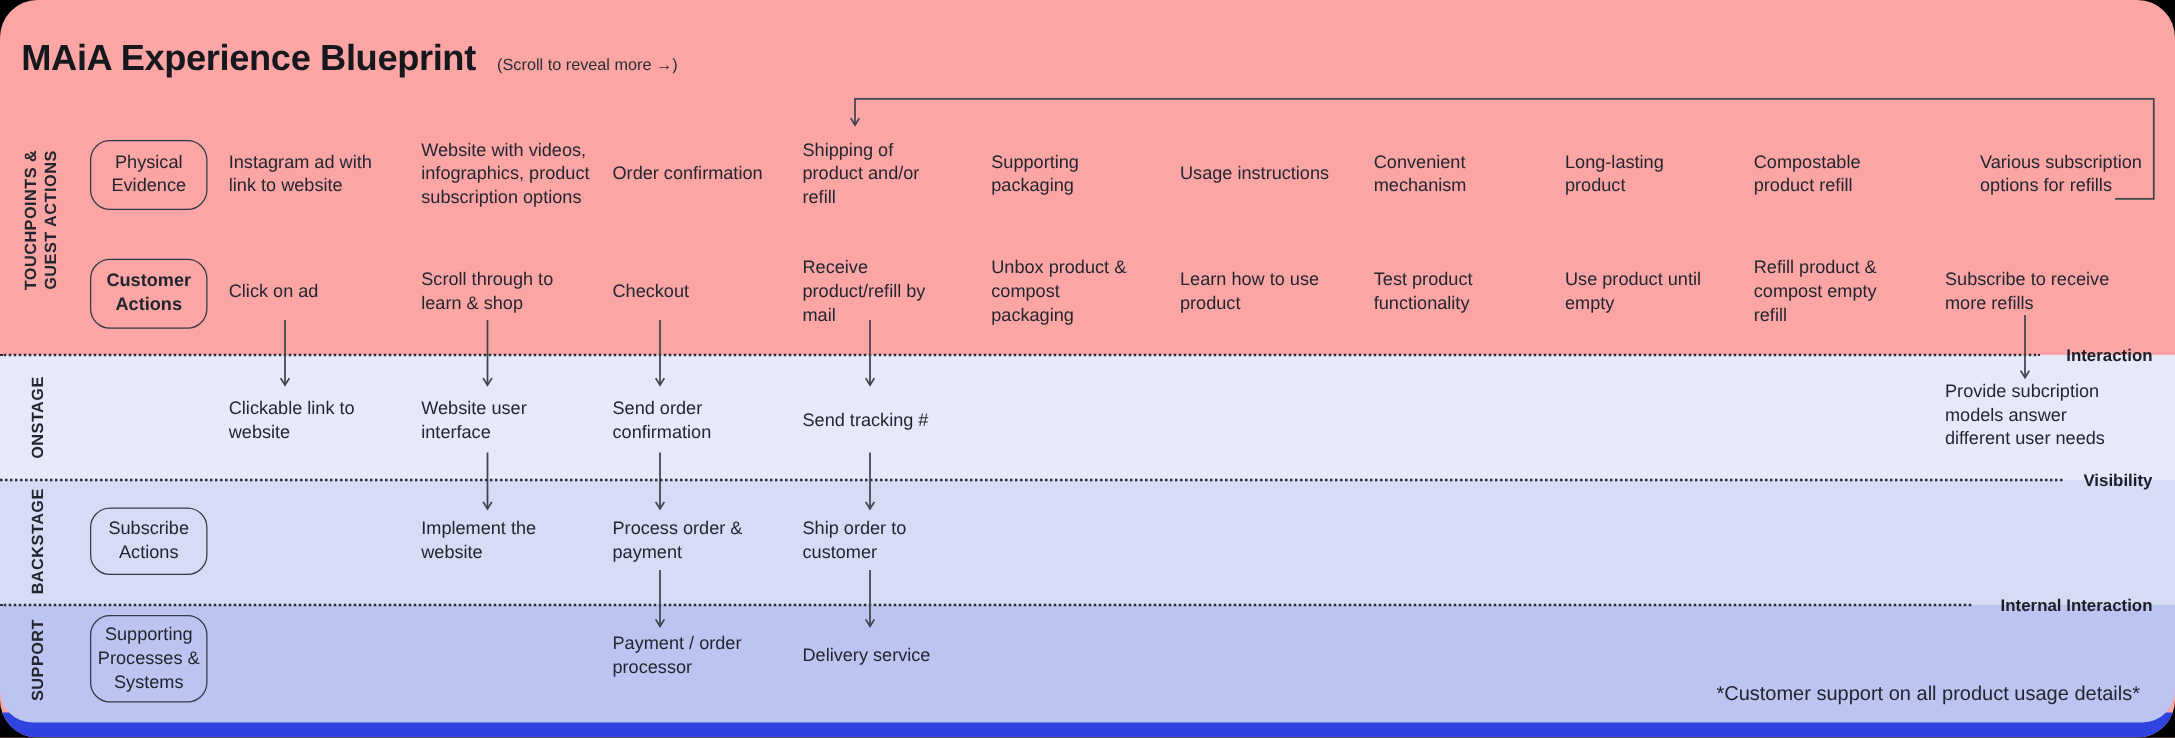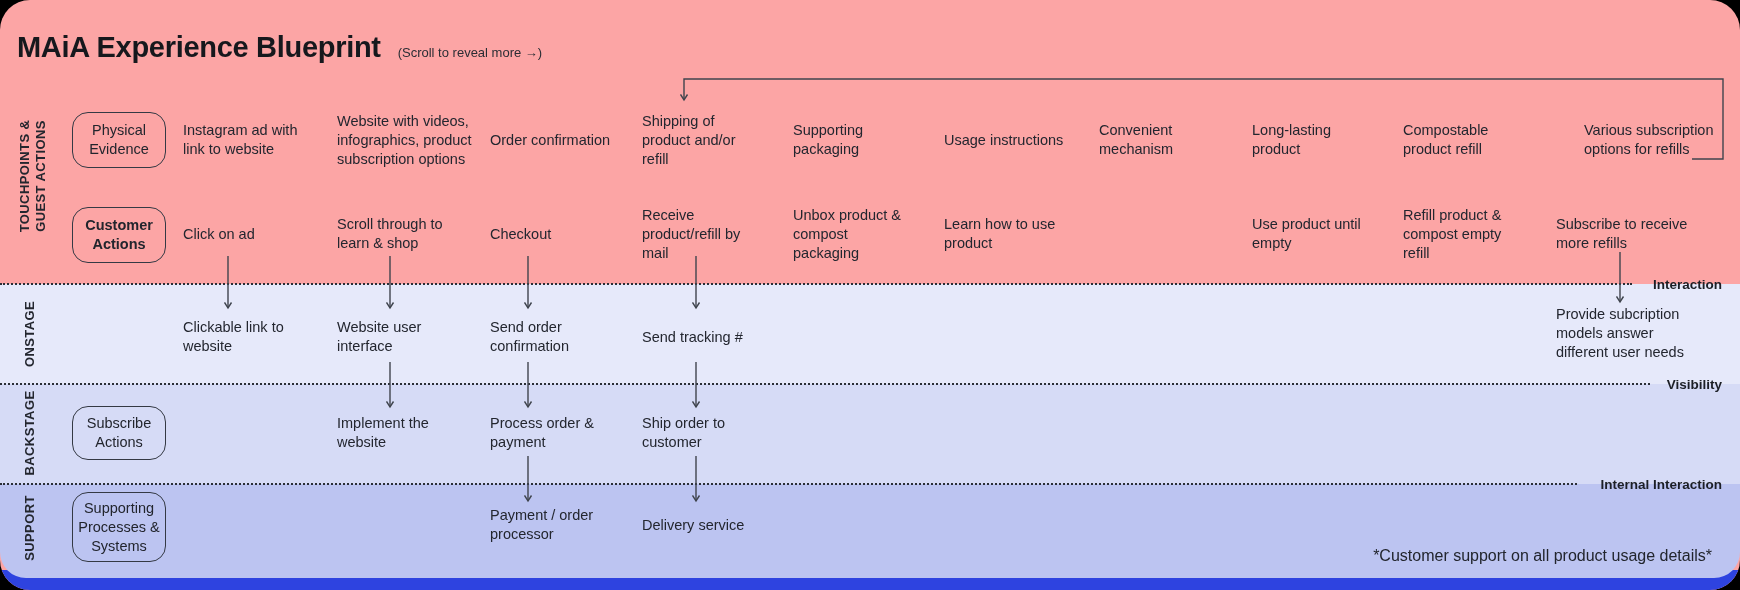--- a/index.html
+++ b/index.html
@@ -81,20 +81,21 @@
   <div class="cell" style="left:1252px;top:140px;width:122px;">Long-lasting product</div>
   <div class="cell" style="left:1403px;top:140px;width:122px;">Compostable product refill</div>
   <div class="cell" style="left:1556px;top:140px;width:142px;margin-left:28px;">Various subscription options for refills</div>
 
   <div class="cell" style="left:183px;top:234px;width:125px;">Click on ad</div>
   <div class="cell" style="left:337px;top:234px;width:130px;">Scroll through to learn &amp; shop</div>
   <div class="cell" style="left:490px;top:234px;width:122px;">Checkout</div>
   <div class="cell" style="left:642px;top:234px;width:122px;">Receive product/refill by mail</div>
   <div class="cell" style="left:793px;top:234px;width:122px;">Unbox product &amp; compost packaging</div>
   <div class="cell" style="left:944px;top:234px;width:125px;">Learn how to use product</div>
+  <div class="cell" style="left:1099px;top:234px;width:122px;">Test product functionality</div>
   <div class="cell" style="left:1252px;top:234px;width:126px;">Use product until empty</div>
   <div class="cell" style="left:1403px;top:234px;width:122px;">Refill product &amp; compost empty refill</div>
   <div class="cell" style="left:1556px;top:234px;width:142px;">Subscribe to receive more refills</div>
 
   <div class="cell" style="left:183px;top:337px;width:125px;">Clickable link to website</div>
   <div class="cell" style="left:337px;top:337px;width:110px;">Website user interface</div>
   <div class="cell" style="left:490px;top:337px;width:122px;">Send order confirmation</div>
   <div class="cell" style="left:642px;top:337px;width:122px;">Send tracking #</div>
   <div class="cell" style="left:1556px;top:333px;width:145px;">Provide subcription models answer different user needs</div>
 

